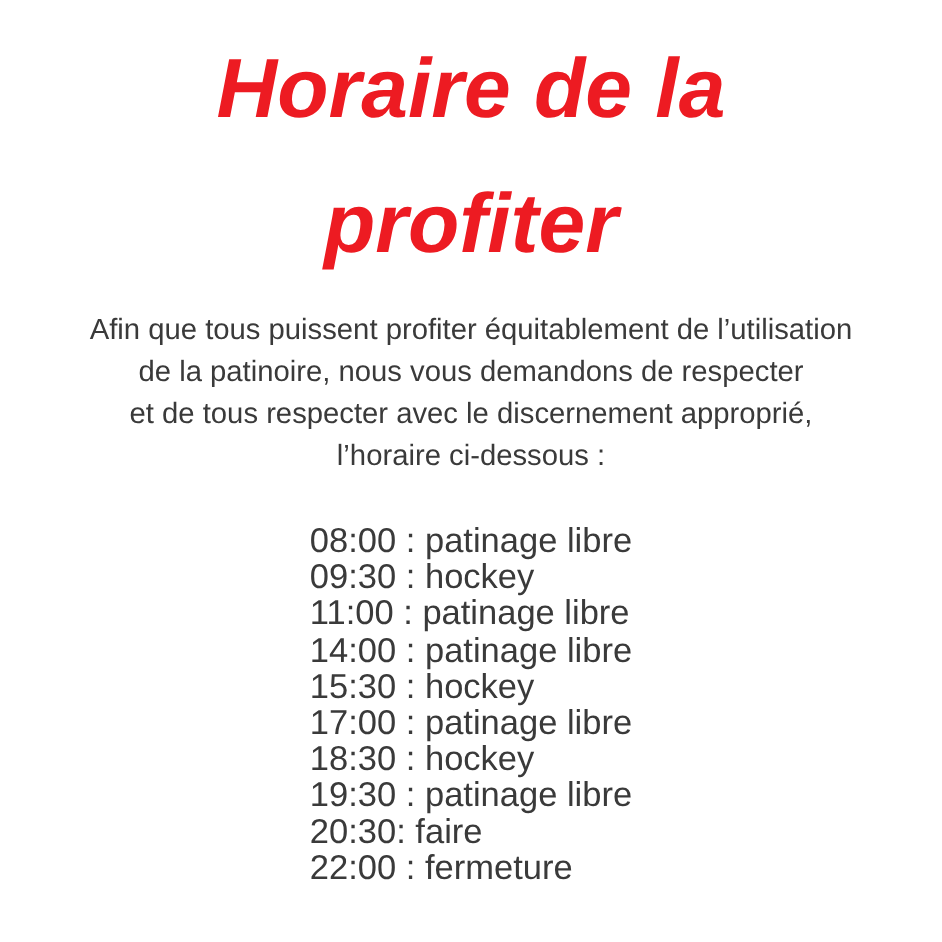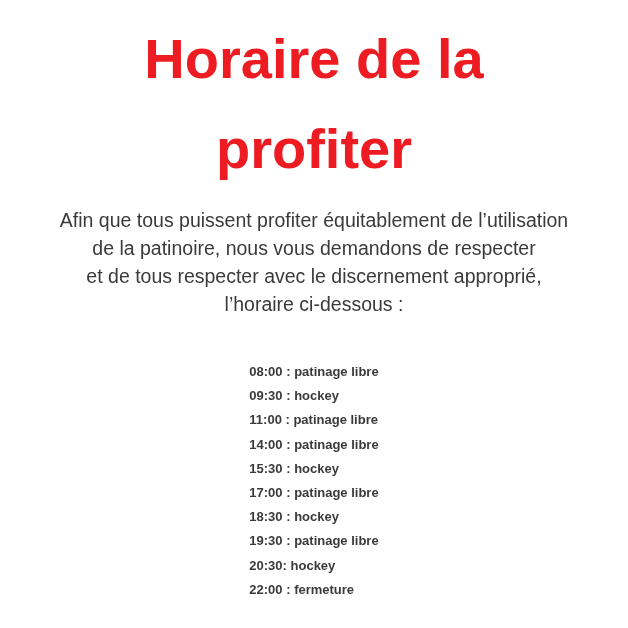--- a/index.html
+++ b/index.html
@@ -24,40 +24,40 @@
     margin: 0 0 12px 0;
     text-align: center;
     color: #ed1b22;
     font-weight: bold;
     font-size: 56px;
     line-height: 90px;
     letter-spacing: 0px;
   }
   .title-line {
     display: block;
+    font-style: italic;
   }
   .intro {
     text-align: center;
     font-size: 19.5px;
     line-height: 28px;
     margin-top: 8px;
   }
   .intro-line {
     display: block;
     white-space: nowrap;
     text-align: center;
   }
   .schedule {
     width: -moz-fit-content;
     width: fit-content;
-    margin: 42px auto 0 auto;
+    margin: 30px auto 0 auto;
     text-align: left;
-    font-size: 13px;
+    font-size: 23px;
     line-height: 24.2px;
-    font-weight: bold;
   }
   .schedule-item {
     display: block;
     white-space: nowrap;
   }
 </style>
 </head>
 <body>
 
 <div class="page">
@@ -76,17 +76,17 @@
 
   <div class="schedule">
     <span class="schedule-item">08:00 : patinage libre</span>
     <span class="schedule-item">09:30 : hockey</span>
     <span class="schedule-item">11:00 : patinage libre</span>
     <span class="schedule-item">14:00 : patinage libre</span>
     <span class="schedule-item">15:30 : hockey</span>
     <span class="schedule-item">17:00 : patinage libre</span>
     <span class="schedule-item">18:30 : hockey</span>
     <span class="schedule-item">19:30 : patinage libre</span>
-    <span class="schedule-item">20:30: hockey</span>
+    <span class="schedule-item">20:30: faire</span>
     <span class="schedule-item">22:00 : fermeture</span>
   </div>
 
 </div>
 
 </body></html>

